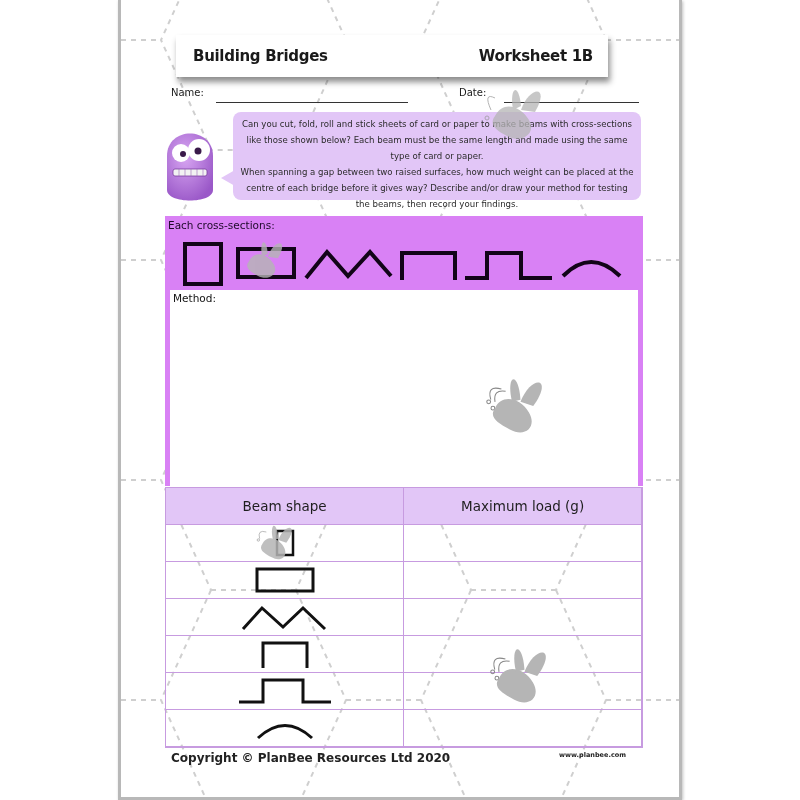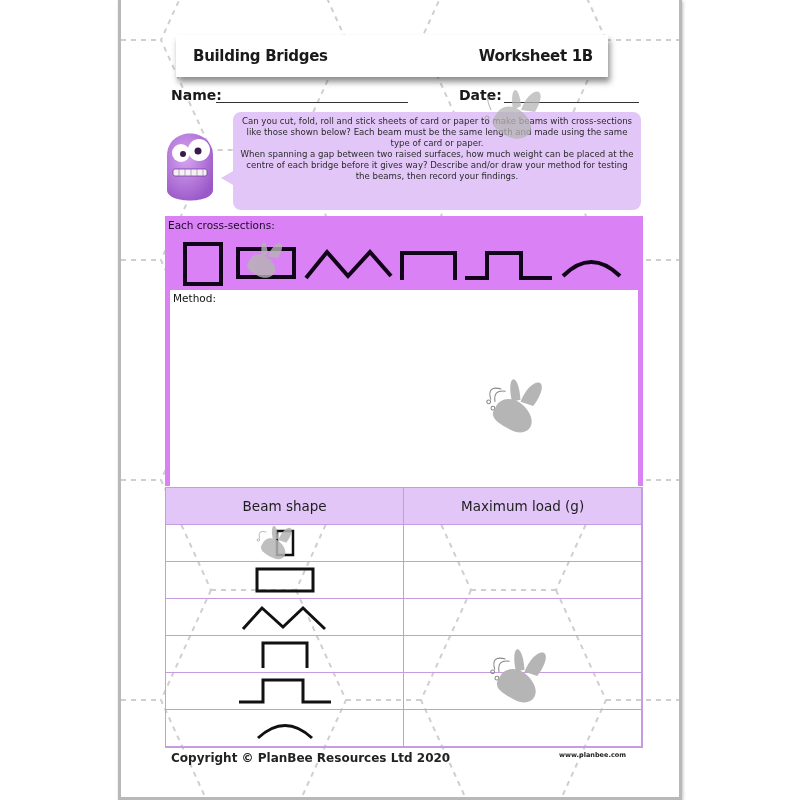--- a/index.html
+++ b/index.html
@@ -18,32 +18,32 @@
     .title-card {
       position: absolute; left: 55px; top: 35px; width: 432px; height: 42px;
       background: #ffffff;
       box-shadow: 2px 5px 6px rgba(0,0,0,0.45);
       display: flex; align-items: center; justify-content: space-between;
       padding: 0 15px 0 17px;
     }
     .title-card span { font-family: "DejaVu Sans", sans-serif; font-weight: bold; font-size: 15px; letter-spacing: -0.3px; }
 
     .name-row { position: absolute; left: 50px; top: 87px; width: 460px; height: 20px; }
-    .name-label, .date-label { position: absolute; top: 0; font-weight: bold; font-size: 14px; }
+    .name-label, .date-label { position: absolute; top: 0; font-weight: normal; font-size: 10px; }
     .name-label { left: 0; }
     .name-line { position: absolute; left: 45px; top: 15px; width: 192px; border-bottom: 1px solid #333; }
     .date-label { left: 288px; }
     .date-line { position: absolute; left: 333px; top: 15px; width: 135px; border-bottom: 1px solid #333; }
 
     .monster { position: absolute; left: 40px; top: 120px; width: 58px; height: 84px; }
 
     .speech {
-      position: absolute; left: 112px; top: 112px; width: 408px; height: 98px;
+      position: absolute; left: 112px; top: 112px; width: 408px; height: 88px;
       background: #e2c6f7; border-radius: 8px;
-      padding: 4px 6px; text-align: center; font-size: 8.6px; line-height: 11px; color: #2b2b2b;
+      padding: 4px 6px; text-align: center; font-size: 8.6px; line-height: 16px; color: #2b2b2b;
     }
     .speech-tail { position: absolute; left: 100px; top: 170px; width: 0; height: 0;
       border-top: 8px solid transparent; border-bottom: 8px solid transparent; border-right: 14px solid #e2c6f7; }
     .speech p { margin: 0; }
     .speech .u { text-decoration: underline; }
 
     .cross-box {
       position: absolute; left: 44px; top: 216px; width: 478px; height: 270px;
       background: #d981f5;
     }

